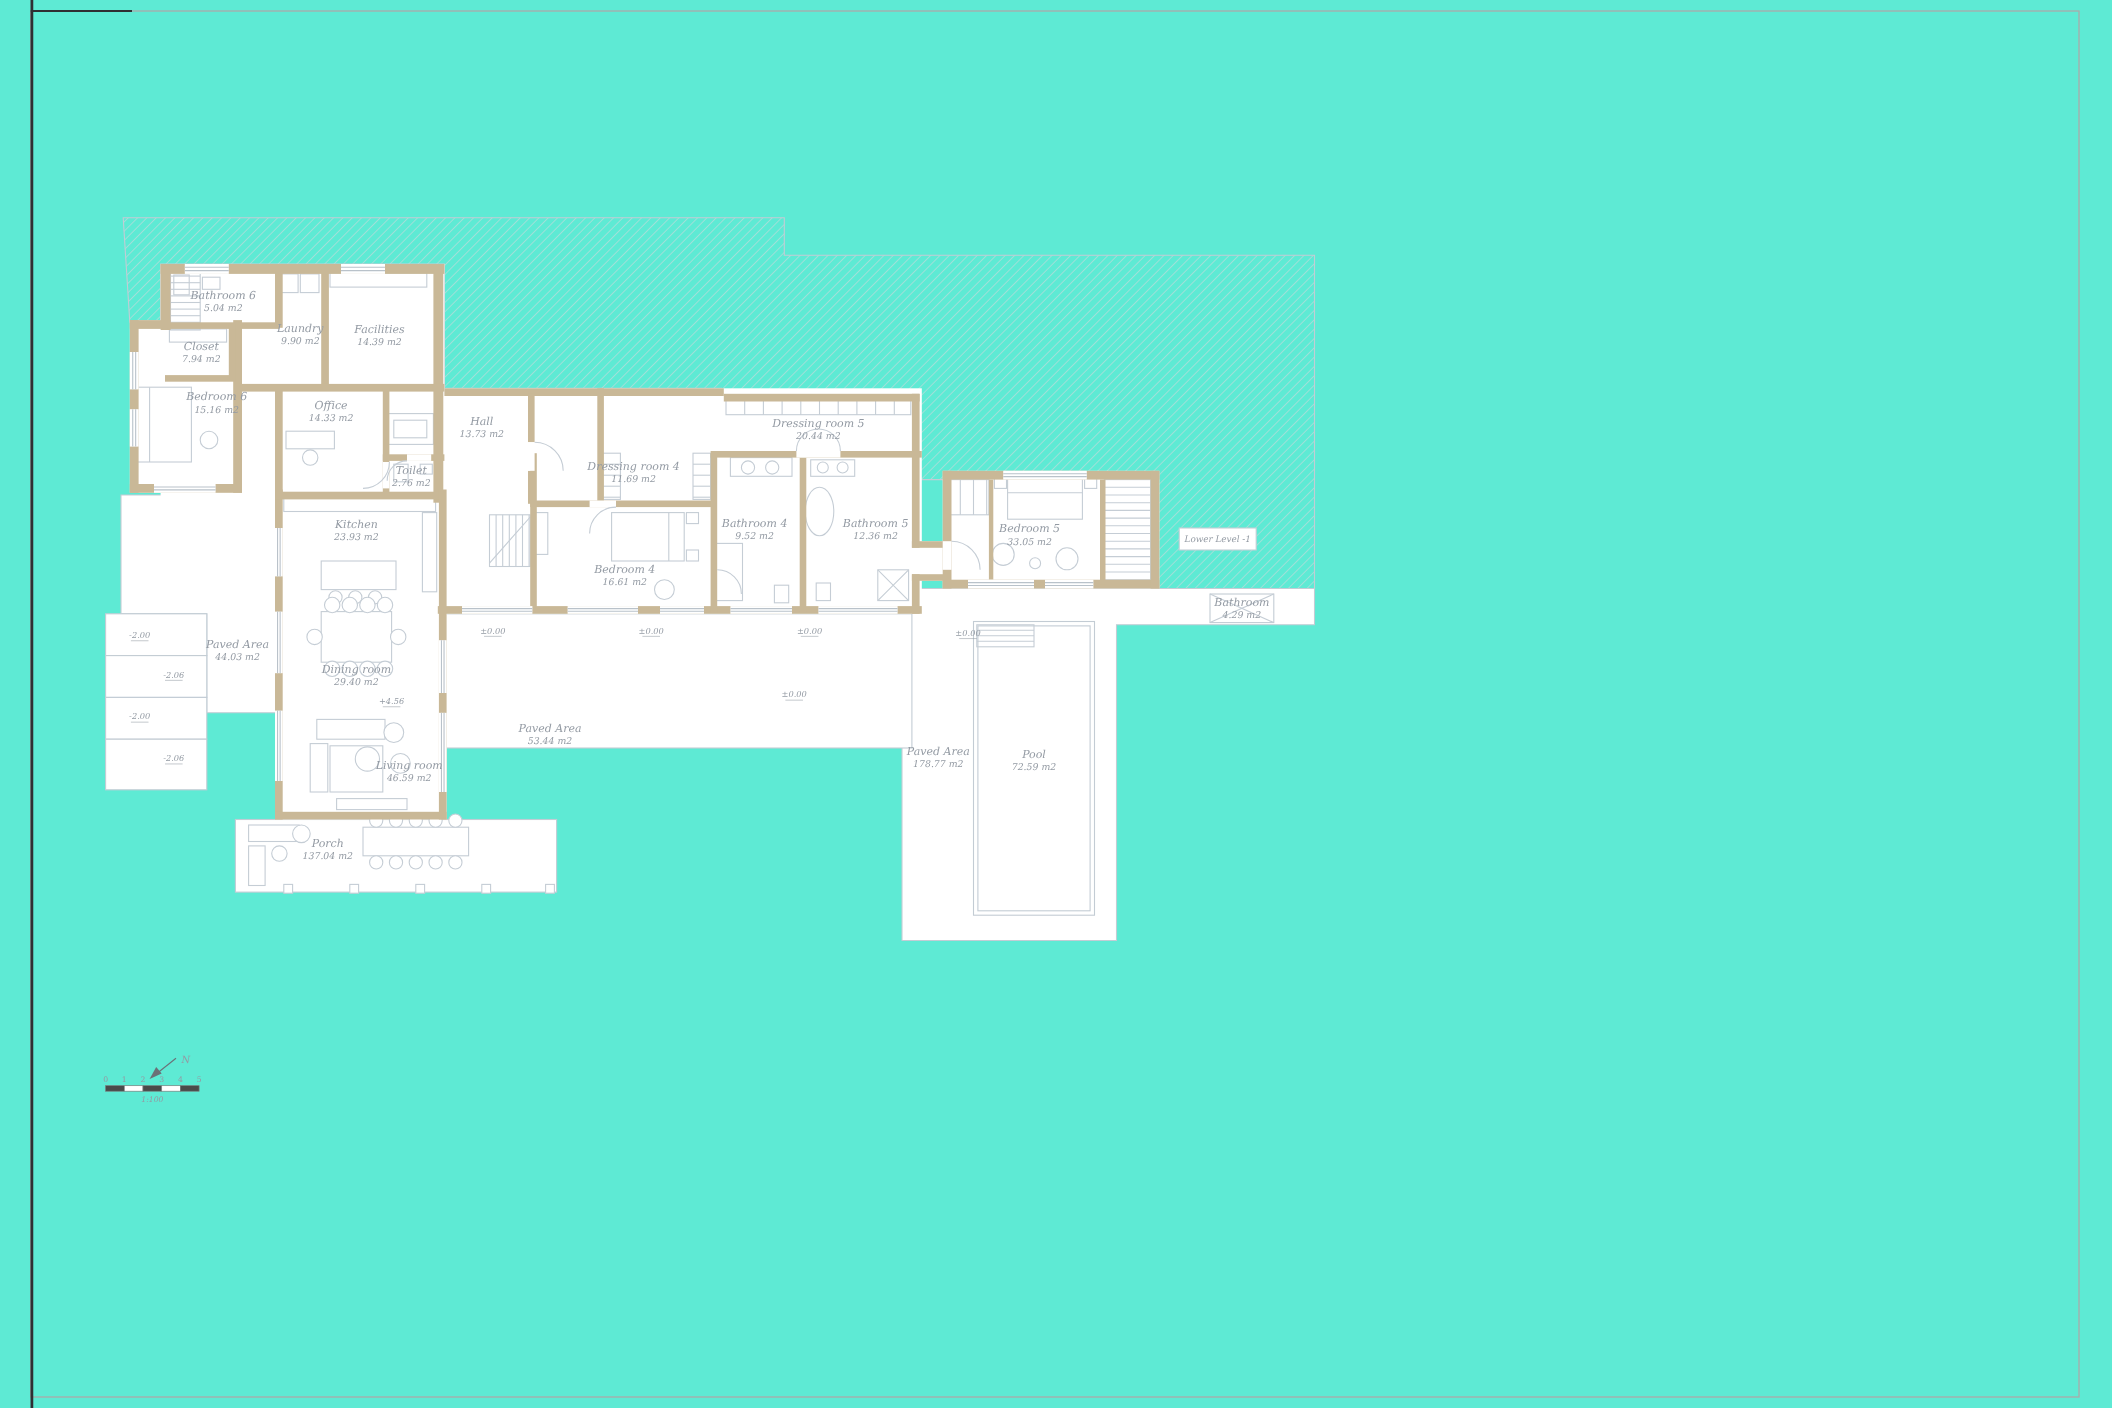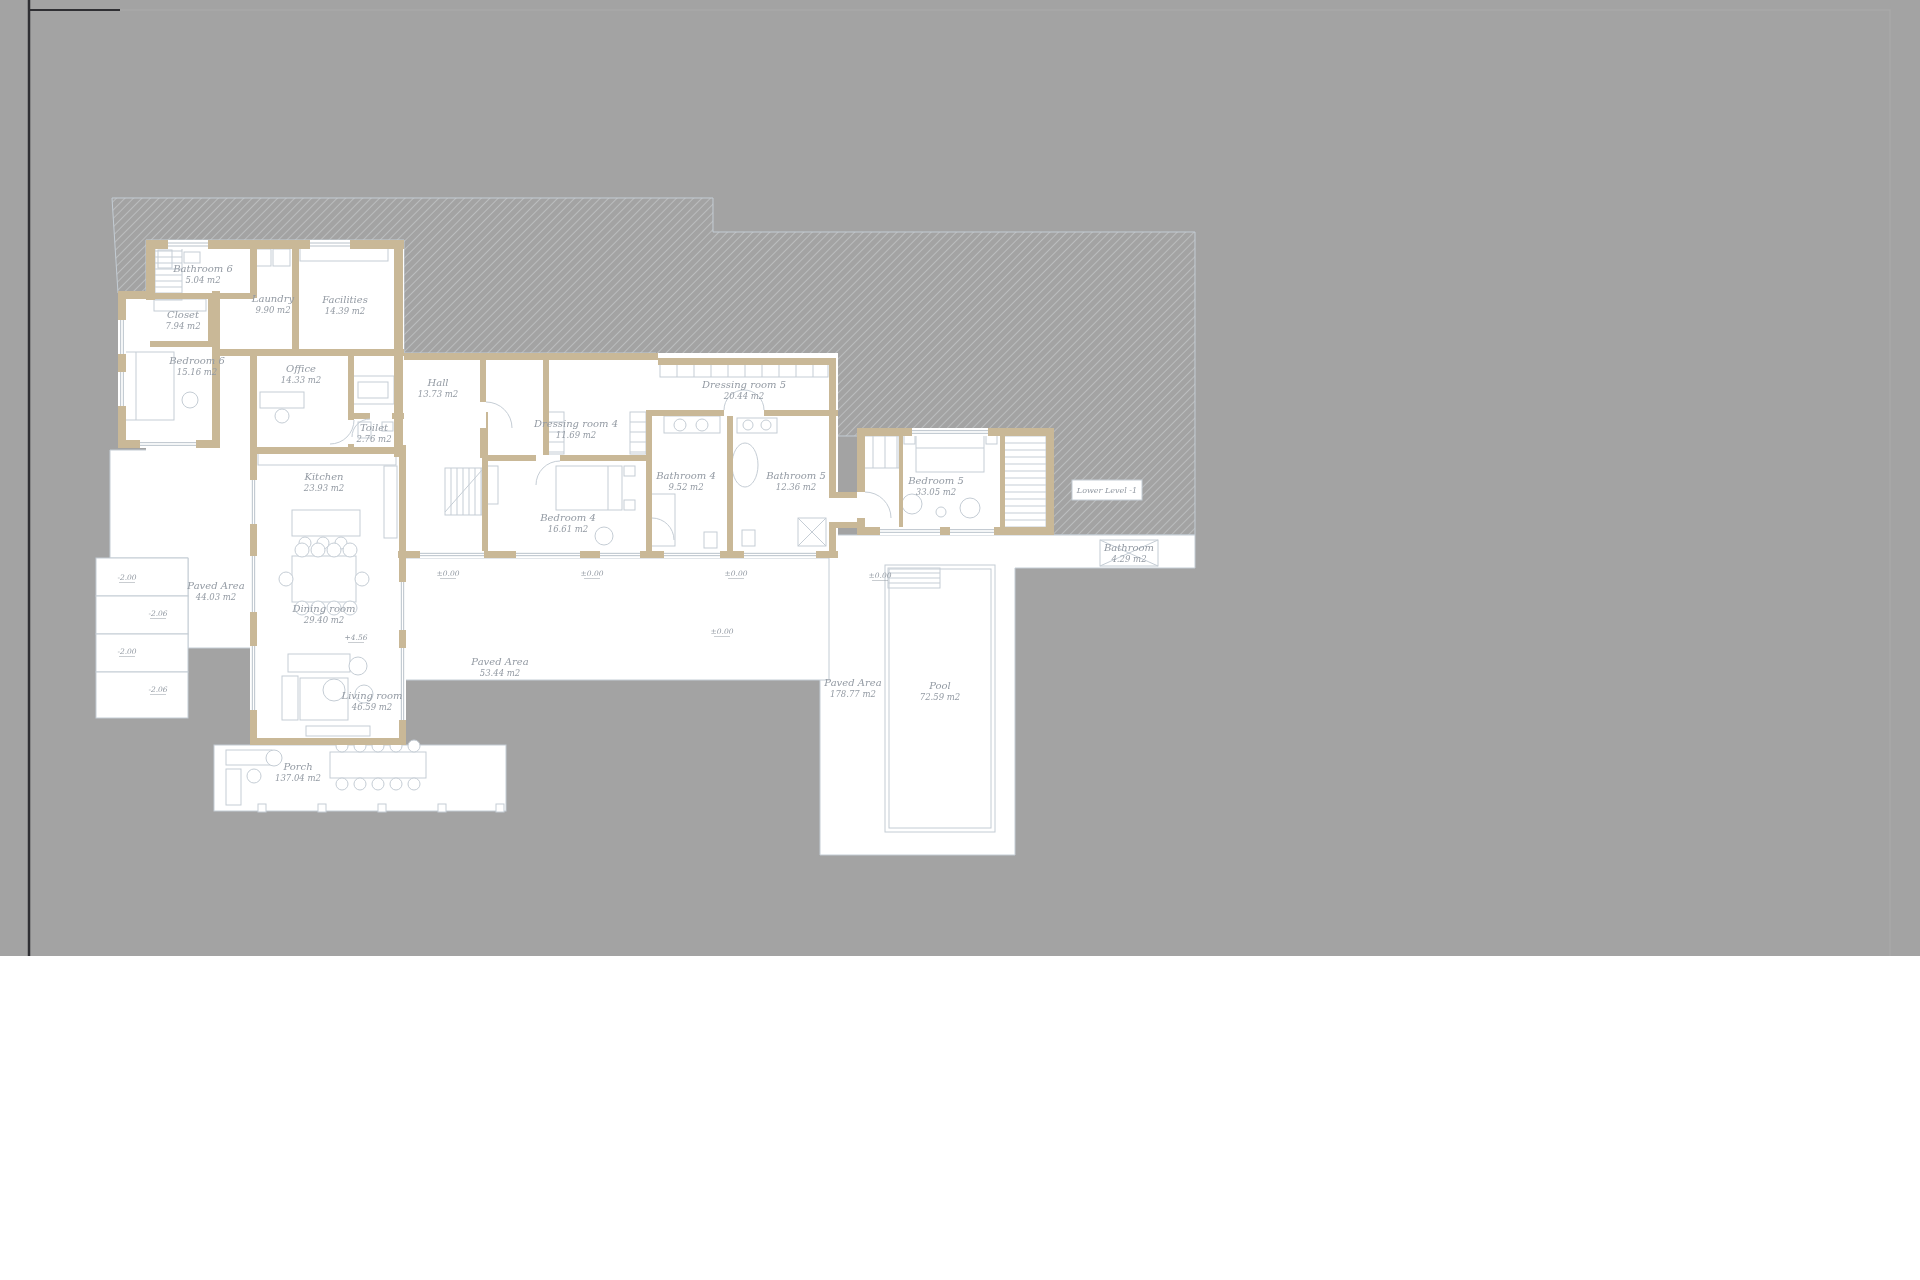--- a/index.html
+++ b/index.html
@@ -1,16 +1,16 @@
 <!DOCTYPE html>
 <html><head>
 <meta charset="utf-8">
 <style>
   html,body{margin:0;padding:0;background:#ffffff;}
-  .page{position:relative;width:1920px;height:956px;background:#a3a3a3;overflow:hidden;
+  .page{position:relative;width:1920px;height:1280px;background:#5eead4;overflow:hidden;
         font-family:"DejaVu Serif", serif;}
   svg text{font-family:"DejaVu Serif", serif;}
 </style>
 </head>
 <body>
 
 <div class="page">
   <svg id="plan-svg" width="1920" height="1280" viewBox="0 0 1920 1280" xmlns="http://www.w3.org/2000/svg">
       <defs>
         <pattern id="hp" width="6" height="6" patternUnits="userSpaceOnUse" patternTransform="rotate(45)">

